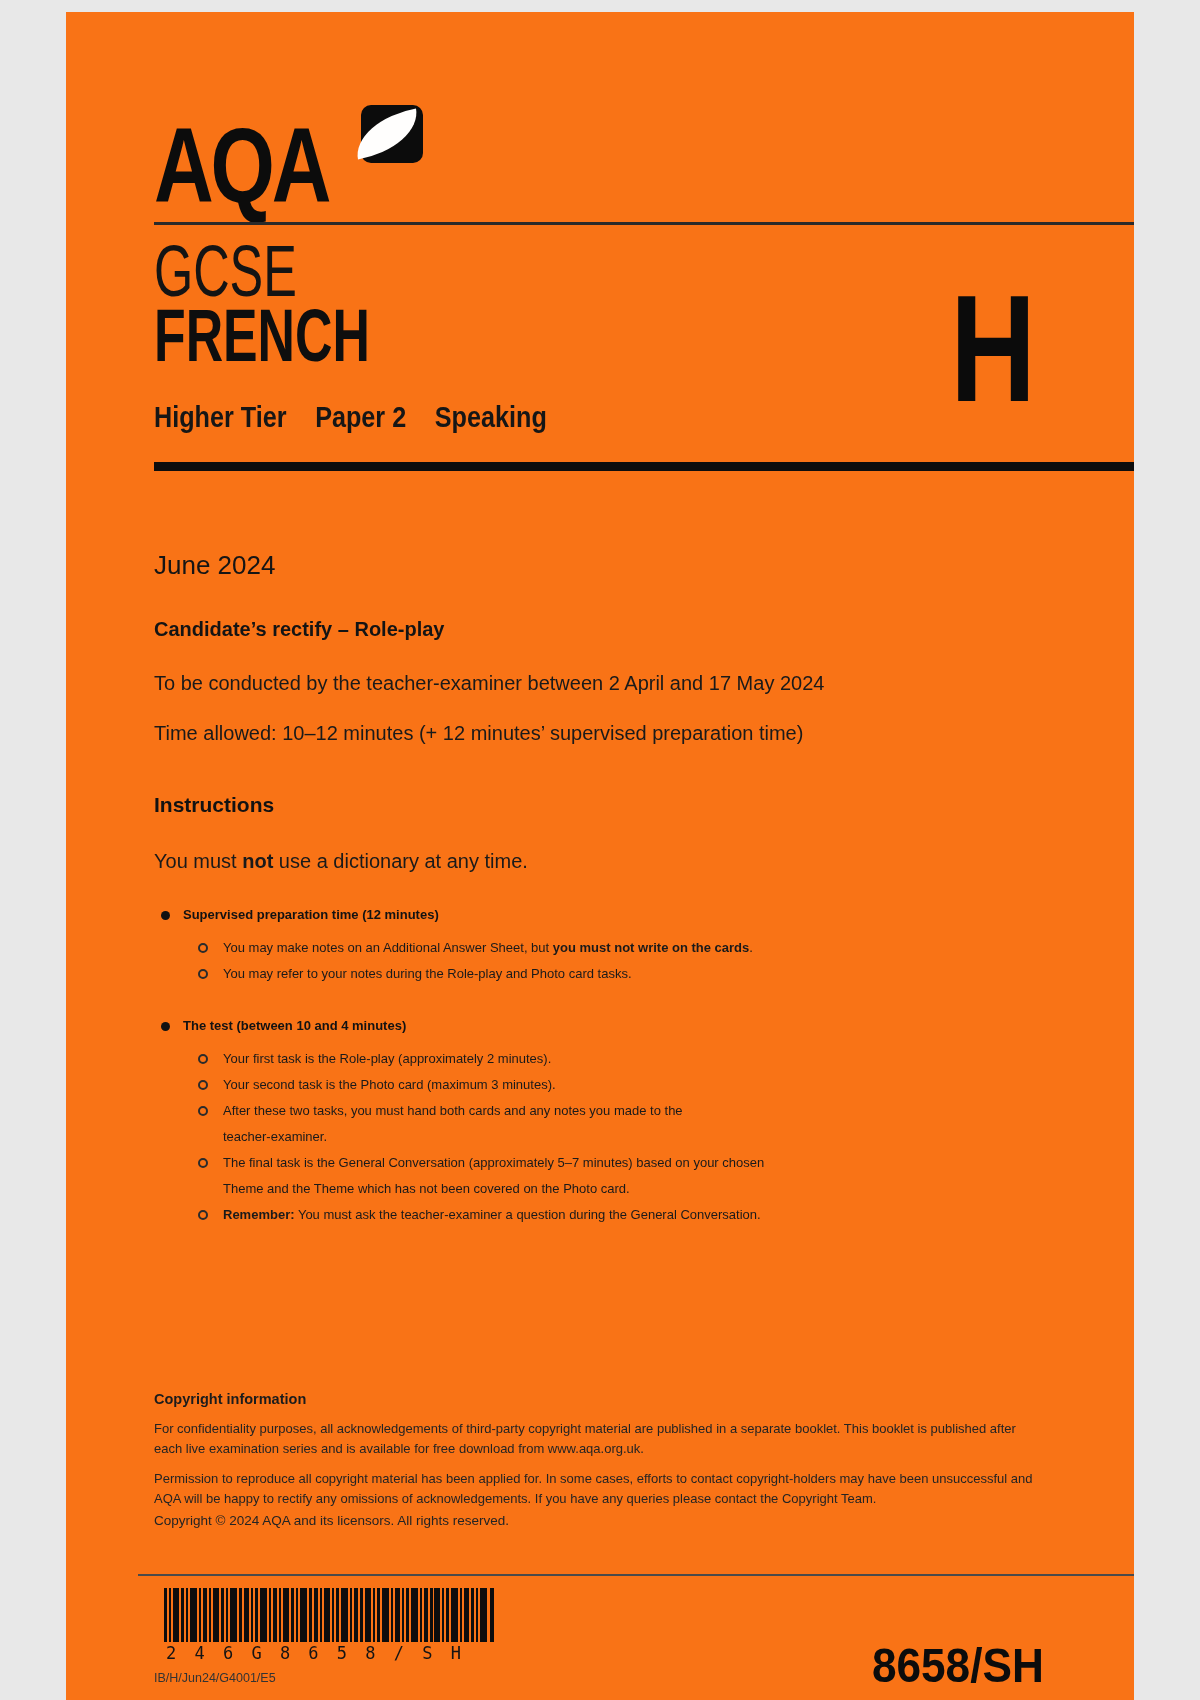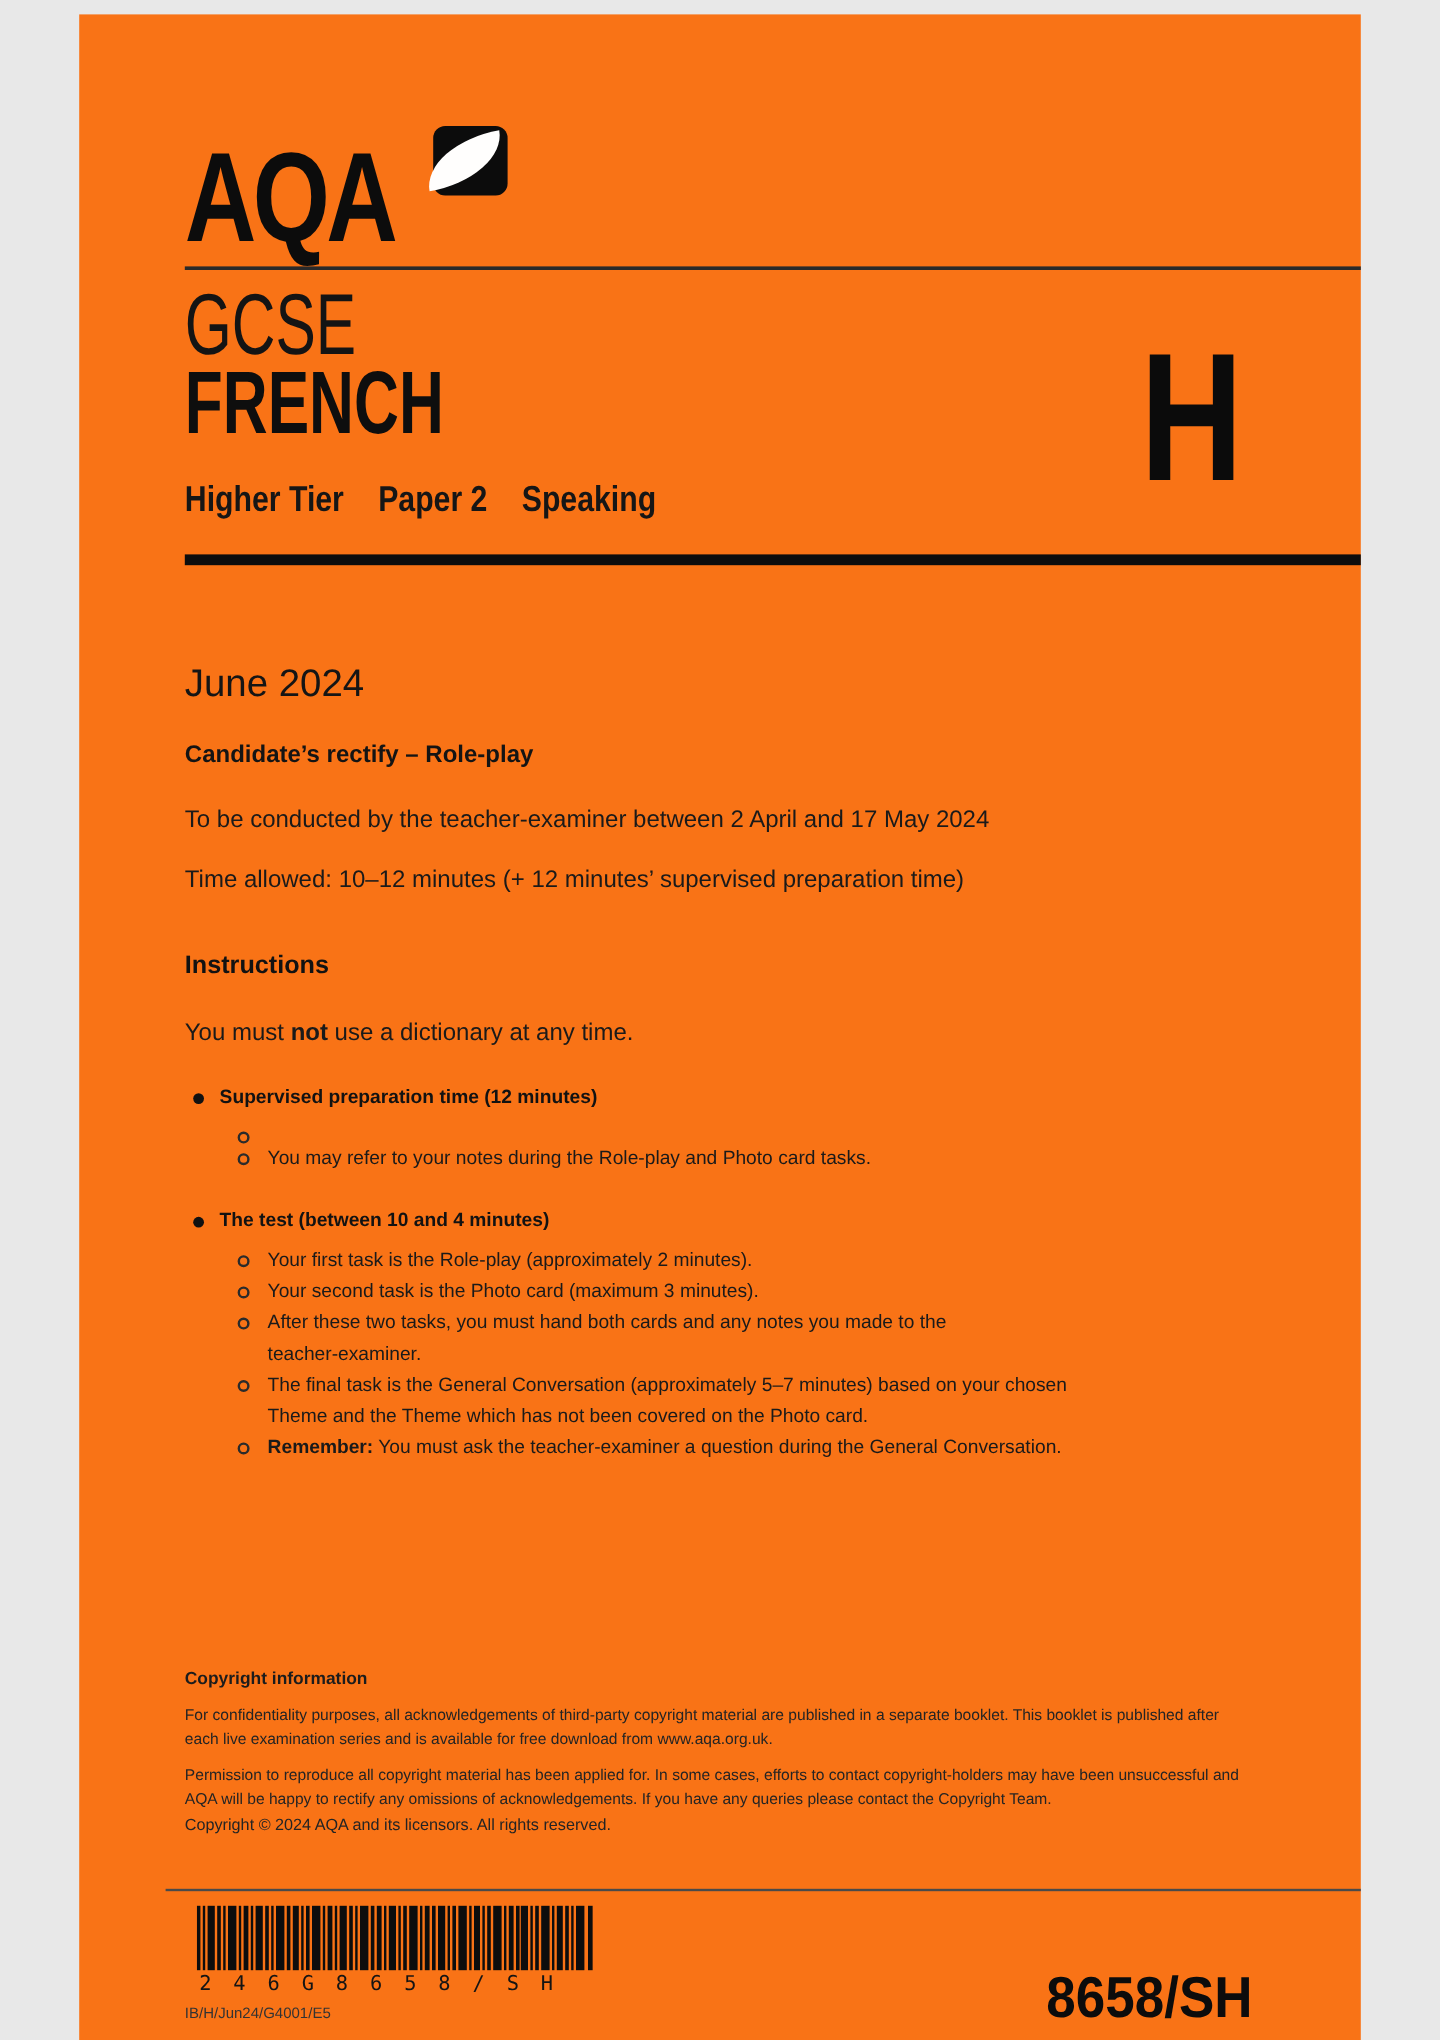--- a/index.html
+++ b/index.html
@@ -40,27 +40,27 @@
     left:88px;top:390px;font-size:30px;font-weight:600;line-height:1;
     transform:scaleX(0.84);transform-origin:left top;color:#161616;white-space:nowrap;
   }
   .paper-line span{margin-right:34px;}
   .tier-letter{
     right:98px;top:260px;font-size:152px;font-weight:700;line-height:1;
     transform:scaleX(0.78);transform-origin:right top;color:#0b0b0b;
   }
   .rule-thick{left:88px;top:450px;width:1040px;height:9px;background:#0d0d0d;}
   
-  .session{left:88px;top:538px;font-size:32px;line-height:1.2;color:#151515;}
+  .session{left:88px;top:538px;font-size:26px;line-height:1.2;color:#151515;}
   .material{left:88px;top:606px;font-size:20px;font-weight:700;color:#141414;}
   .conduct{left:88px;top:660px;font-size:20px;color:#1a1a1a;}
   .time{left:88px;top:710px;font-size:20px;color:#1a1a1a;}
   .instr-head{left:88px;top:781px;font-size:21px;font-weight:700;color:#121212;text-align:right;}
   .dict{left:88px;top:838px;font-size:20px;color:#1a1a1a;}
-  .bullets{left:88px;top:890px;width:980px;font-size:16px;line-height:26px;color:#1a1a1a;}
+  .bullets{left:88px;top:890px;width:980px;font-size:13px;line-height:26px;color:#1a1a1a;}
   .b-section{margin:0;}
   .b-section + .b-section{margin-top:26px;}
   .b-title{display:flex;margin-bottom:7px;}
   .b-title b{color:#121212;}
   .dot-marker{flex:none;width:9px;height:9px;border-radius:50%;background:#111;margin:9px 13px 0 7px;}
   .sub{display:flex;}
   .circle-marker{
     flex:none;width:10px;height:10px;border-radius:50%;
     border:2px solid #2b2b2b;box-sizing:border-box;margin:8px 15px 0 44px;
   }
@@ -117,20 +117,21 @@
 
   <div class="abs bullets">
 
     <div class="b-section">
       <div class="b-title">
         <span class="dot-marker"></span>
         <b>Supervised preparation time (12 minutes)</b>
       </div>
       <div class="sub">
         <span class="circle-marker"></span>
+        <span class="sub-text"><span>You may make notes on an Additional Answer Sheet, but </span><b>you must not write on the cards</b><span>.</span></span>
       </div>
       <div class="sub">
         <span class="circle-marker"></span>
         <span class="sub-text"><span></span><b></b><span>You may refer to your notes during the Role-play and Photo card tasks.</span></span>
       </div>
     </div>
 
     <div class="b-section">
       <div class="b-title">
         <span class="dot-marker"></span>

